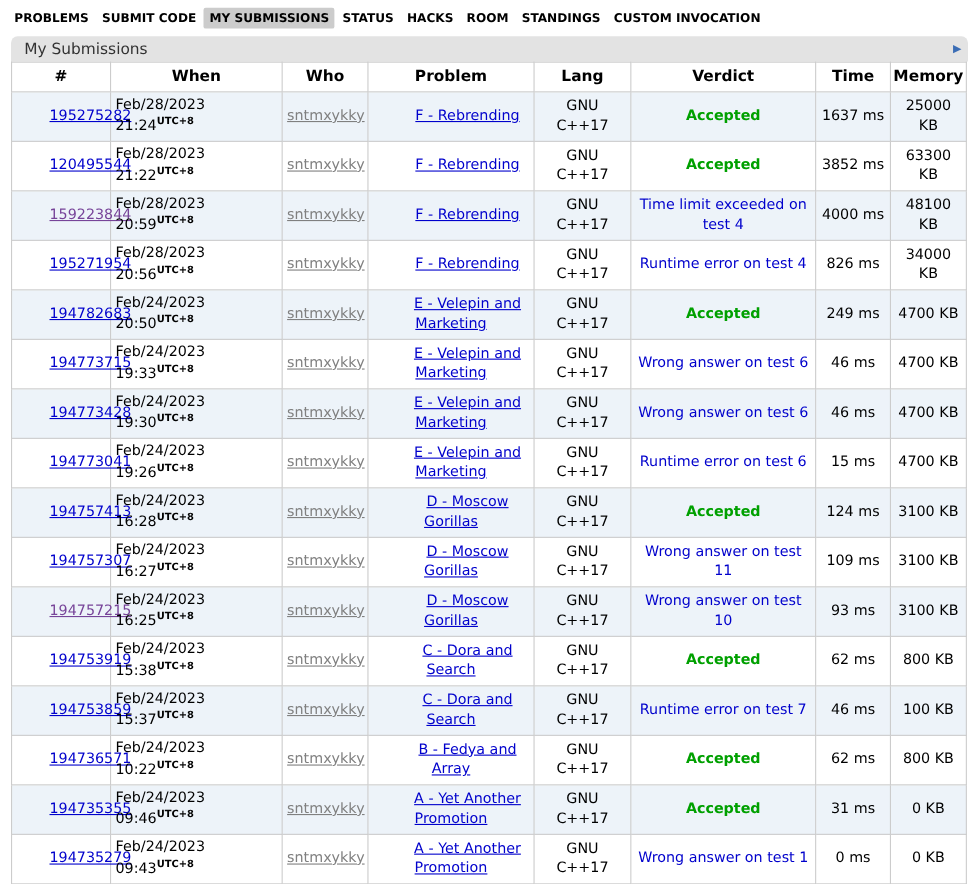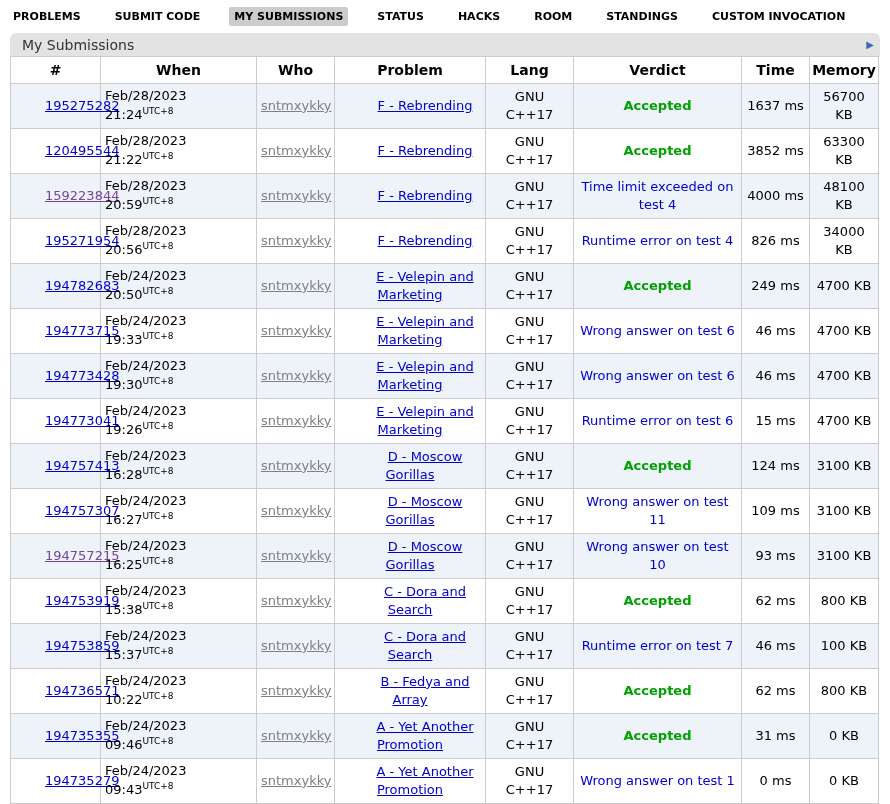--- a/index.html
+++ b/index.html
@@ -5,21 +5,21 @@
   * { margin: 0; padding: 0; box-sizing: border-box; }
   html, body { background: #fff; width: 890px; }
   body {
     font-family: "DejaVu Sans", "Liberation Sans", sans-serif;
     color: #000;
   }
   
   .top-nav {
     display: flex;
     align-items: center;
-    gap: 24px;
+    gap: 2px;
     padding: 7px 8px 4px 8px;
   }
   .nav-item {
     font-size: 11px;
     font-weight: bold;
     color: #000;
     text-decoration: none;
     padding: 3px 5px;
     border-radius: 2px;
     white-space: nowrap;
@@ -64,21 +64,21 @@
   td {
     border: 1px solid var(--border-gray, #ccc);
     height: 45px;
     text-align: center;
     vertical-align: middle;
     padding: 2px 4px;
     line-height: 1.4;
   }
   tr.alt td { background: var(--alt-row-bg, #edf3f9); }
   td.c-when { text-align: left; }
-  td.c-when sup { font-size: 9px; }
+  td.c-when sup { font-size: 9px; font-weight: bold; }
   a.link { color: var(--link-blue, #0000cc); cursor: pointer; margin-left: 30px; }
   a.link.visited { color: var(--visited-purple, #774499); }
   .who { color: var(--who-gray, #808080); text-decoration: underline; }
   .verdict-accepted { color: var(--accepted-green, #00a000); font-weight: bold; }
   .verdict-rejected { color: var(--rejected-blue, #0000cc); }
   .lang-wrap { max-width: 48px; margin: 0 auto; }
 </style>
 </head>
 <body>
 
@@ -143,21 +143,21 @@
     <td class="c-problem">
       <a class="link problem-link" href="#">F - Rebrending</a>
     </td>
     <td class="c-lang">
       <div class="lang-wrap">GNU C++17</div>
     </td>
     <td class="c-verdict">
       <span class="verdict verdict-accepted">Accepted</span>
     </td>
     <td class="c-time">1637 ms</td>
-    <td class="c-memory">56700 KB</td>
+    <td class="c-memory">25000 KB</td>
   </tr>
 
   <tr>
     <td class="c-id">
       <a class="link id-link" href="#">120495544</a>
     </td>
     <td class="c-when">
       <div>Feb/28/2023</div>
       <div><span>21:22</span><sup>UTC+8</sup></div>
     </td>

